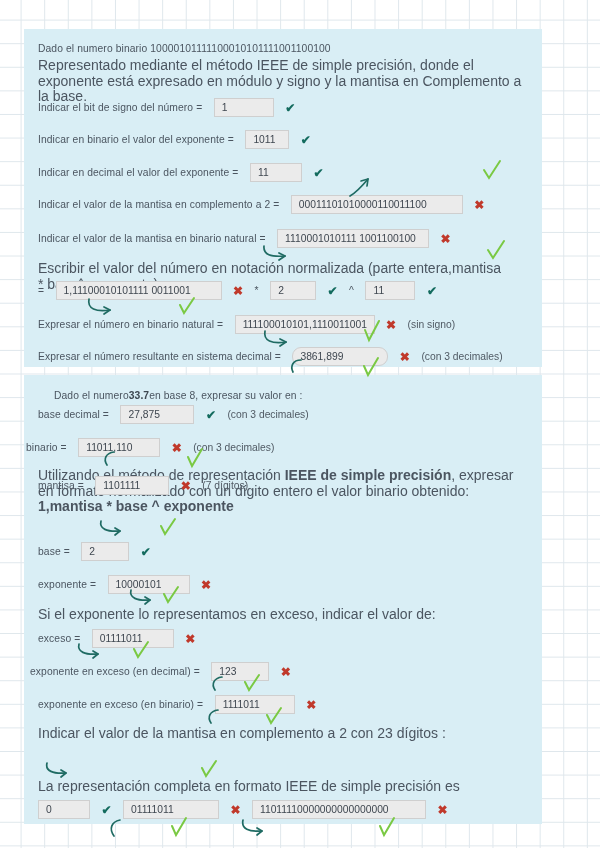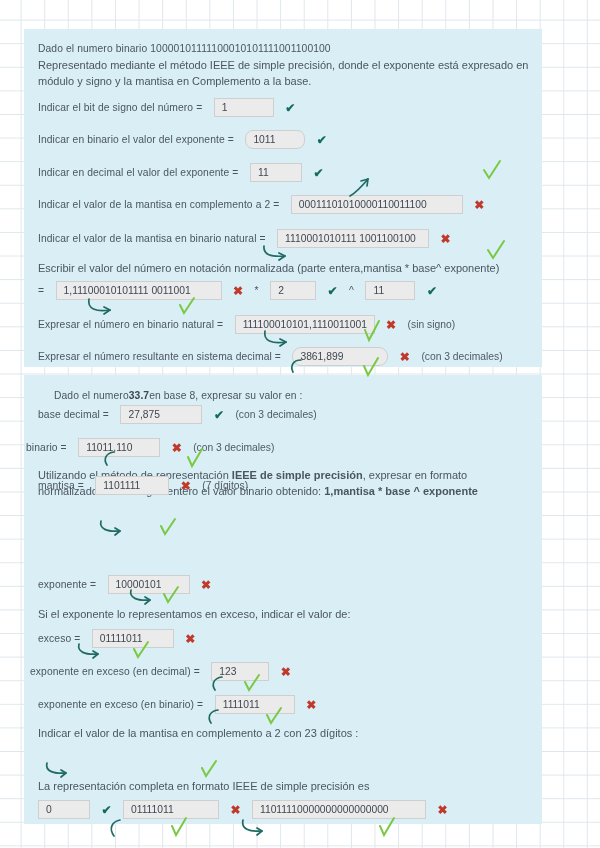--- a/index.html
+++ b/index.html
@@ -31,21 +31,21 @@
   #panel-2{left:24px;top:375px;width:518px;height:449px;}
 
   .row{position:absolute;white-space:nowrap;}
   .lbl{
     font-size:10.3px;color:#4b5560;
     letter-spacing:.01em;
     display:inline-block;vertical-align:middle;
   }
   .lbl.b{font-weight:bold;color:#3d4750;}
   .para{
-    position:absolute;font-size:11px;color:#4b5560;
+    position:absolute;font-size:14px;color:#4b5560;
     line-height:15.5px;
   }
   .fld{
     display:inline-block;vertical-align:middle;
     background:#ebebeb;
     border:1px solid #cfcfcf;
     color:#3f4750;
     font-size:10.3px;
     padding:3px 6px 4px 7px;
     box-sizing:border-box;
@@ -80,21 +80,21 @@
   <div class="para" style="left:38px;top:58px;width:494px;">Representado mediante el método IEEE de simple precisión, donde el exponente está expresado en módulo y signo y la mantisa en Complemento a la base.</div>
 
   <div class="row" style="left:38px;top:98px;">
     <span class="lbl">Indicar el bit de signo del número =</span><span class="sp"></span>
     <span class="fld" style="width:60px;">1</span><span class="sp"></span>
     <span class="mark ok">✔</span>
   </div>
 
   <div class="row" style="left:38px;top:130px;">
     <span class="lbl">Indicar en binario el valor del exponente =</span><span class="sp"></span>
-    <span class="fld" style="width:60px;border-radius:8px;">1011</span><span class="sp"></span>
+    <span class="fld" style="width:44px;">1011</span><span class="sp"></span>
     <span class="mark ok">✔</span>
   </div>
 
   <div class="row" style="left:38px;top:163px;">
     <span class="lbl">Indicar en decimal el valor del exponente =</span><span class="sp"></span>
     <span class="fld" style="width:52px;">11</span><span class="sp"></span>
     <span class="mark ok">✔</span>
   </div>
 
   <div class="row" style="left:38px;top:195px;">
@@ -138,21 +138,21 @@
   </div>
 
   <div class="panel" id="panel-2"></div>
 
   <div class="row" style="left:38px;top:386px;padding-left:16px;">
     <span class="lbl">Dado el numero </span><span class="lbl b">33.7</span><span class="lbl"> en base 8, expresar su valor en :</span>
   </div>
 
   <div class="row" style="left:38px;top:405px;">
     <span class="lbl">base decimal =</span><span class="sp"></span>
-    <span class="fld" style="width:82px;">27,875</span><span class="sp"></span>
+    <span class="fld" style="width:74px;">27,875</span><span class="sp"></span>
     <span class="mark ok">✔</span><span class="sp"></span>
     <span class="note">(con 3 decimales)</span>
   </div>
 
   <div class="row" style="left:26px;top:438px;">
     <span class="lbl">binario =</span><span class="sp"></span>
     <span class="fld" style="width:82px;">11011,110</span><span class="sp"></span>
     <span class="mark no">✖</span><span class="sp"></span>
     <span class="note">(con 3 decimales)</span>
   </div>
@@ -162,20 +162,25 @@
     <span>entero el valor binario obtenido:  </span><b>1,mantisa * base ^ exponente</b>
   </div>
 
   <div class="row" style="left:38px;top:476px;">
     <span class="lbl">mantisa =</span><span class="sp"></span>
     <span class="fld" style="width:74px;">1101111</span><span class="sp"></span>
     <span class="mark no">✖</span><span class="sp"></span>
     <span class="note">(7 dígitos)</span>
   </div>
 
+  <div class="row" style="left:38px;top:542px;">
+    <span class="lbl">base =</span><span class="sp"></span>
+    <span class="fld" style="width:48px;">2</span><span class="sp"></span>
+    <span class="mark ok">✔</span>
+  </div>
 
   <div class="row" style="left:38px;top:575px;">
     <span class="lbl">exponente =</span><span class="sp"></span>
     <span class="fld" style="width:82px;">10000101</span><span class="sp"></span>
     <span class="mark no">✖</span>
   </div>
 
   <div class="para" style="left:38px;top:607px;width:470px;">Si el exponente lo representamos en exceso, indicar el valor de:</div>
 
   <div class="row" style="left:38px;top:629px;">

